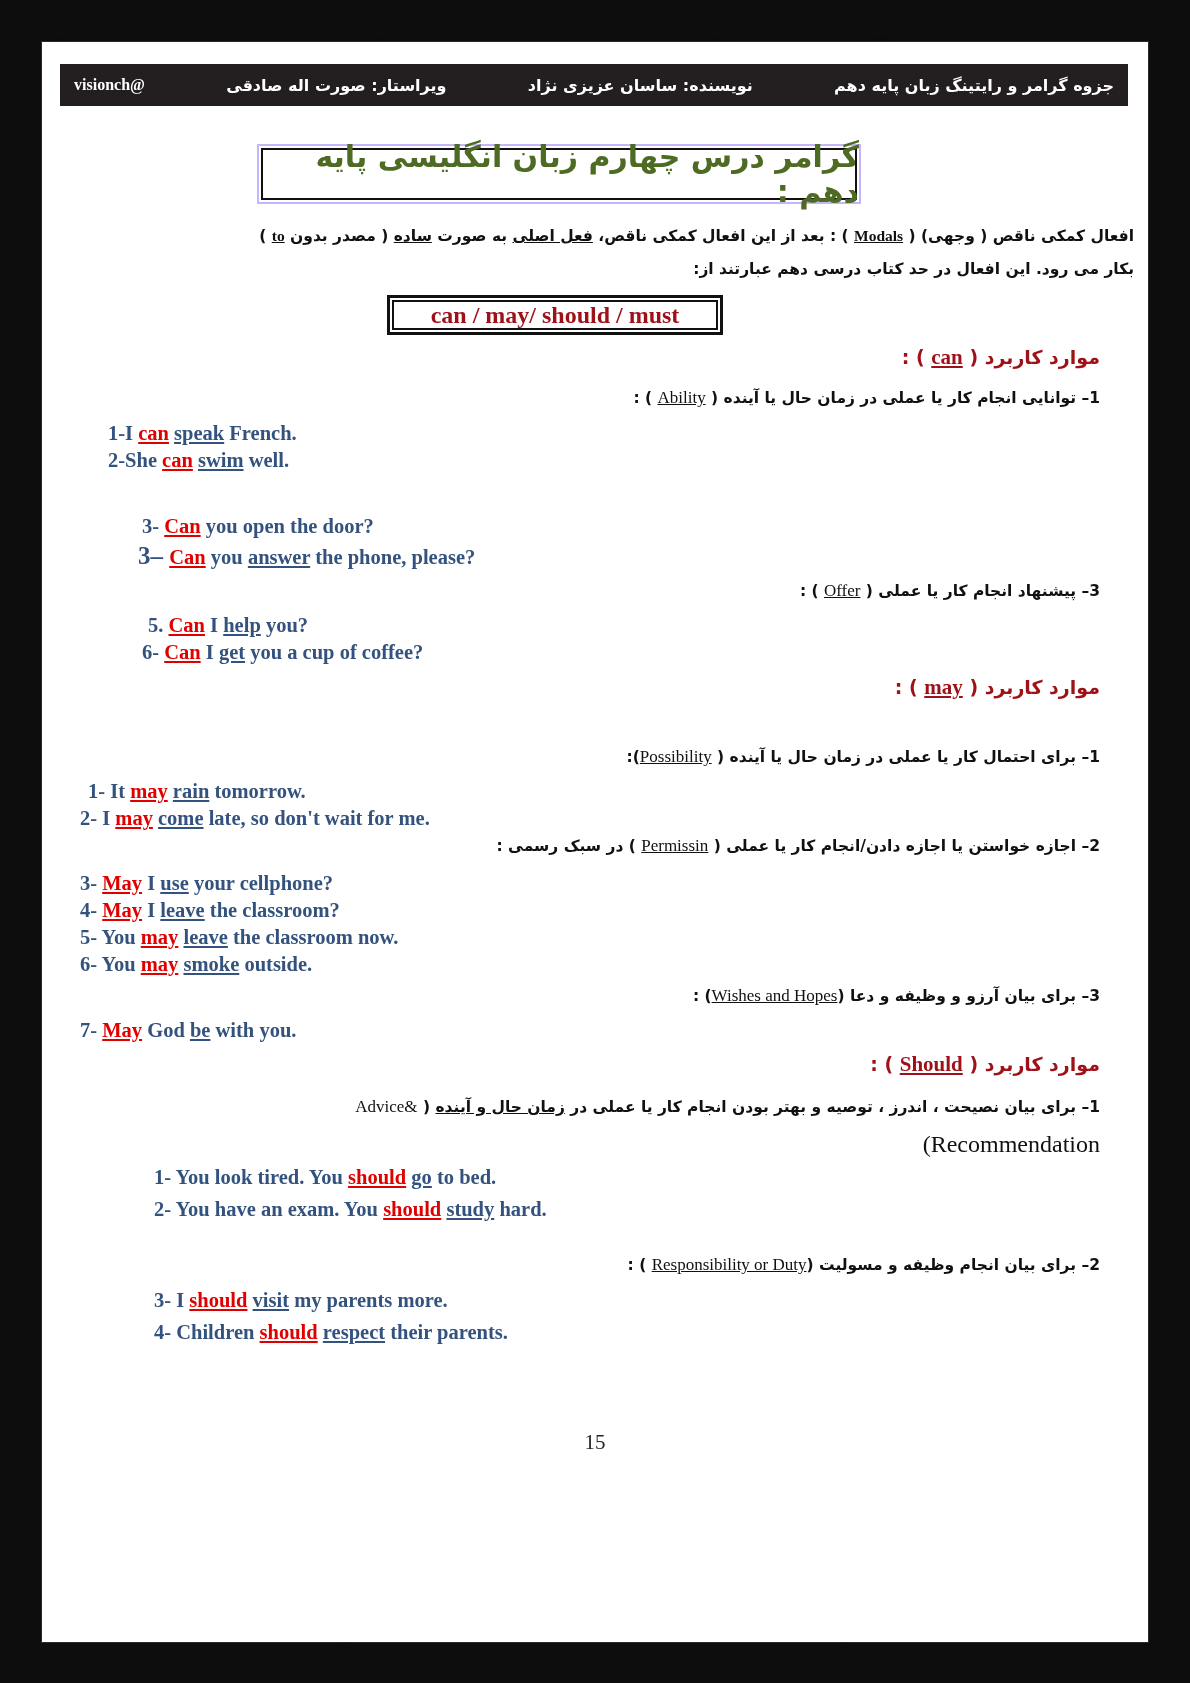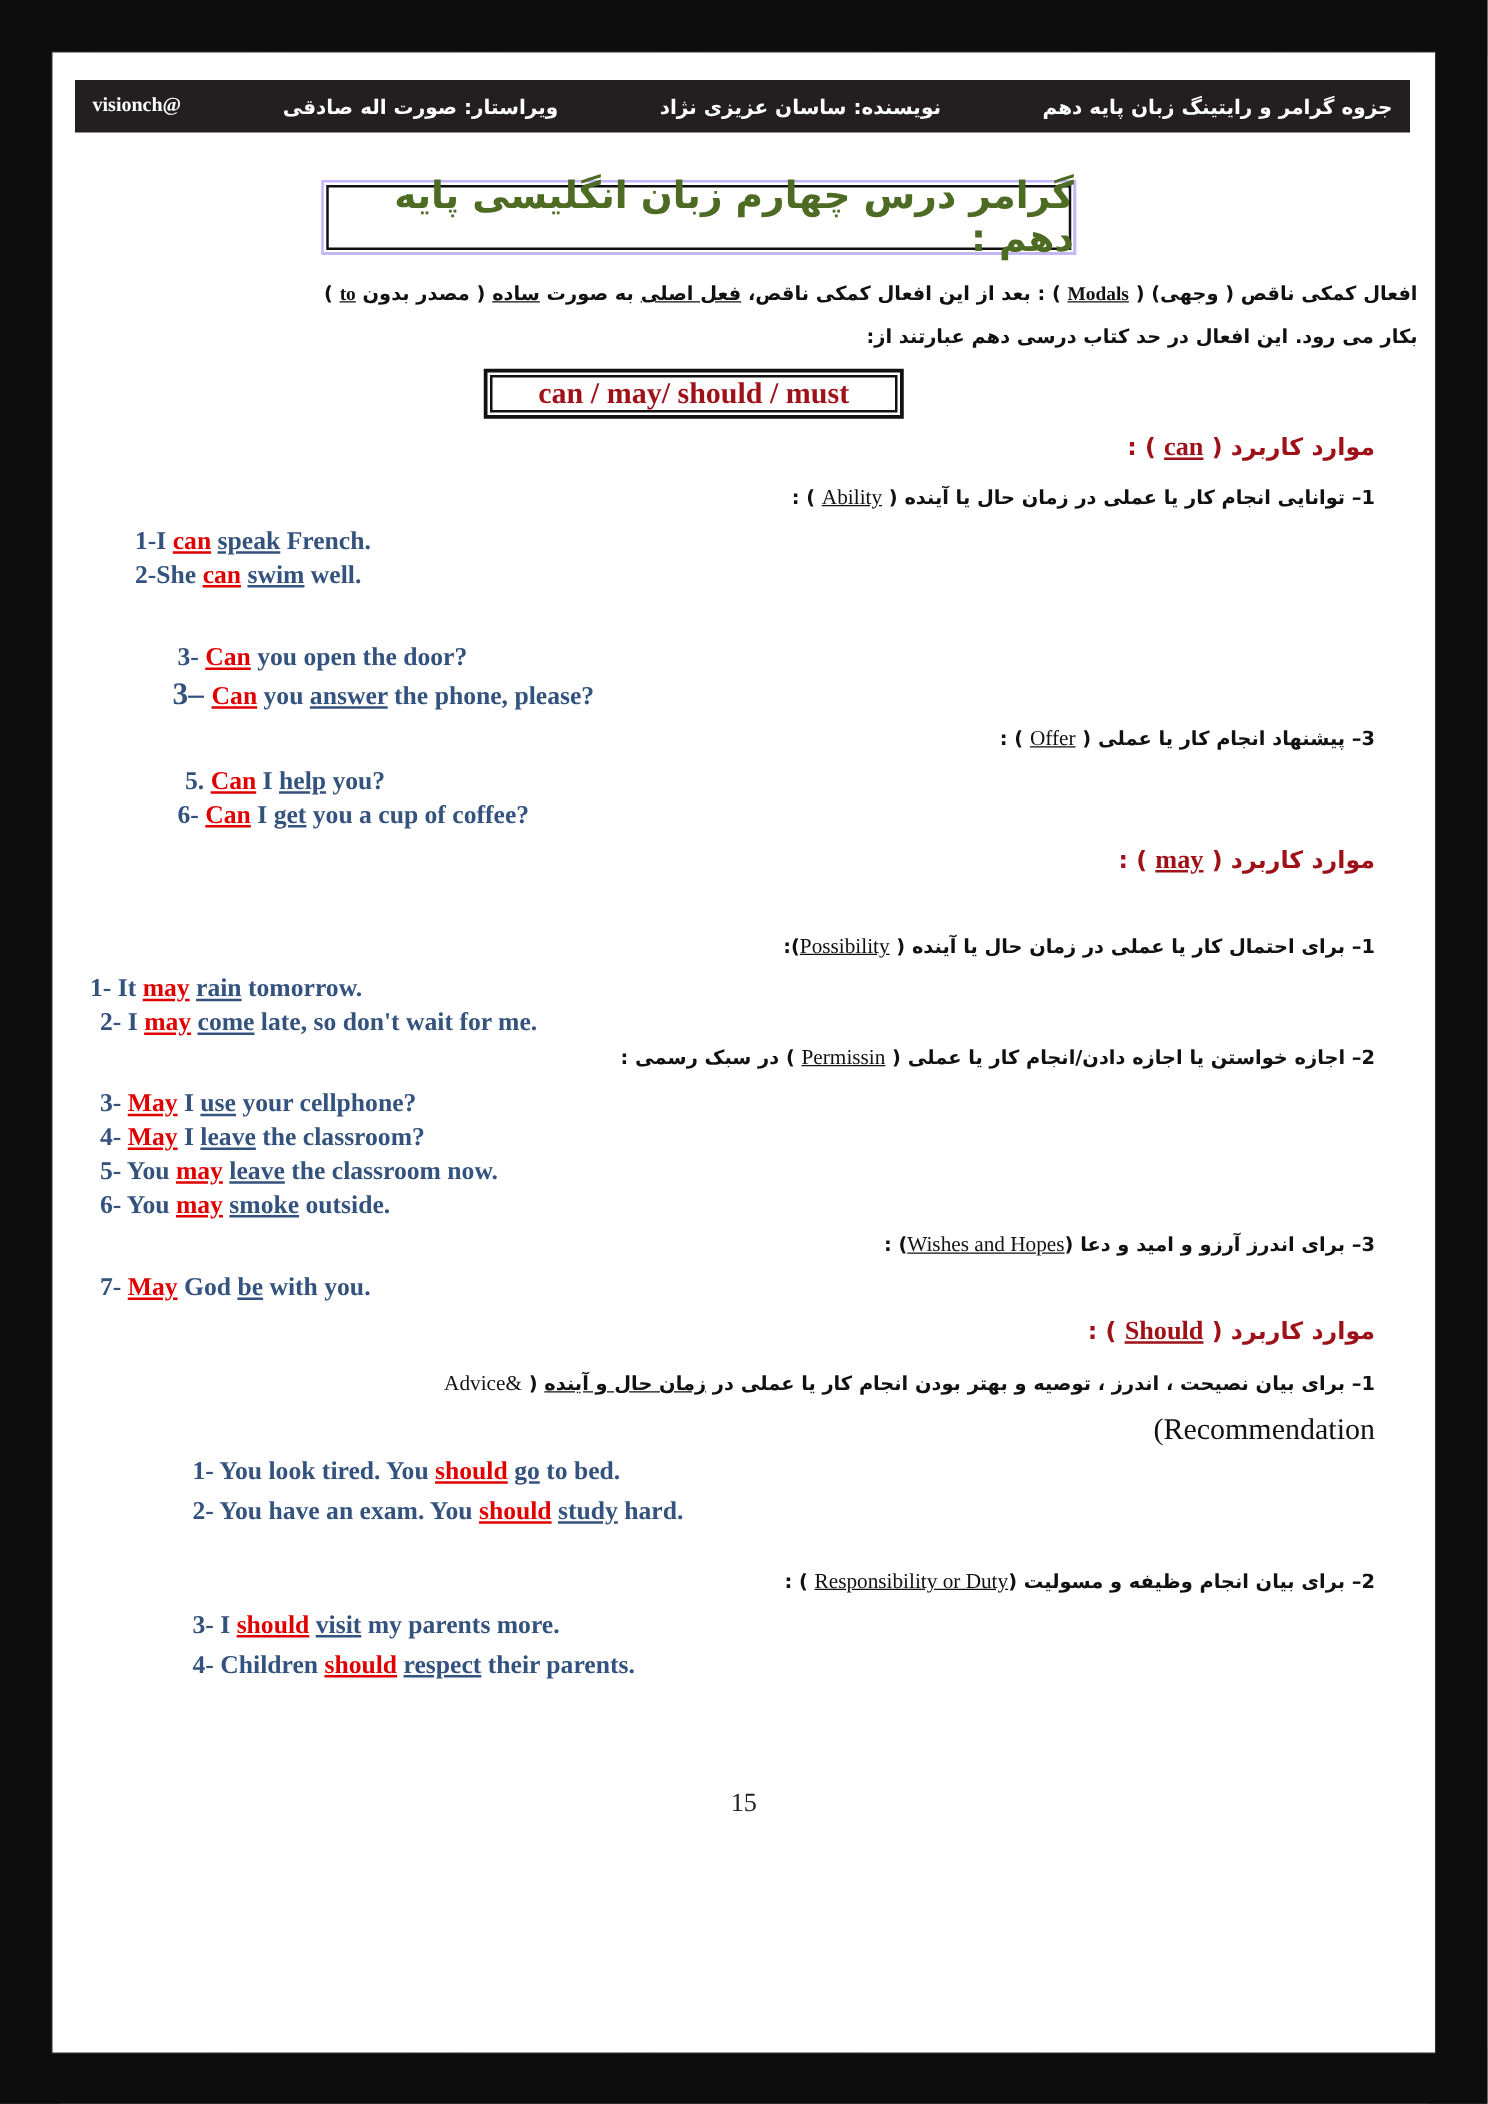--- a/index.html
+++ b/index.html
@@ -201,21 +201,21 @@
     </div>
 
     <div class="sec-head abs" style="left:14px;top:633px;width:1044px;">
       <span>موارد کاربرد ( </span><span class="mod">may</span><span> ) :</span>
     </div>
 
     <div class="sub-head abs" style="left:14px;top:705px;width:1044px;">
       <span>1–</span><span> برای احتمال کار یا عملی در  زمان حال یا آینده  ( </span><span class="tag">Possibility</span><span>):</span>
     </div>
 
-    <div class="ex abs" style="left:30px;top:736px;">
+    <div class="ex abs" style="left:46px;top:736px;">
       <span>1- </span><span>It </span><span class="modal">may</span><span> </span><span class="verb">rain</span><span> tomorrow.</span>
     </div>
     <div class="ex abs" style="left:38px;top:763px;">
       <span>2- </span><span>I </span><span class="modal">may</span><span> </span><span class="verb">come</span><span> late, so don't wait for me.</span>
     </div>
 
     <div class="sub-head abs" style="left:14px;top:794px;width:1044px;">
       <span>2–</span><span> اجازه خواستن یا اجازه دادن/انجام کار یا عملی  ( </span><span class="tag">Permissin</span><span> )  در سبک رسمی :</span>
     </div>
 
@@ -226,21 +226,21 @@
       <span>4- </span><span class="modal">May</span><span> I </span><span class="verb">leave</span><span> the classroom?</span>
     </div>
     <div class="ex abs" style="left:38px;top:882px;">
       <span>5- </span><span>You </span><span class="modal">may</span><span> </span><span class="verb">leave</span><span> the classroom now.</span>
     </div>
     <div class="ex abs" style="left:38px;top:909px;">
       <span>6- </span><span>You </span><span class="modal">may</span><span> </span><span class="verb">smoke</span><span> outside.</span>
     </div>
 
     <div class="sub-head abs" style="left:14px;top:944px;width:1044px;">
-      <span>3–</span><span> برای اندرز آرزو و امید و دعا (</span><span class="tag">Wishes and Hopes</span><span>) :</span>
+      <span>3–</span><span> برای بیان آرزو و وظیفه و دعا (</span><span class="tag">Wishes and Hopes</span><span>) :</span>
     </div>
 
     <div class="ex abs" style="left:38px;top:975px;">
       <span>7- </span><span class="modal">May</span><span> God </span><span class="verb">be</span><span> with you.</span>
     </div>
 
     <div class="sec-head abs" style="left:14px;top:1010px;width:1044px;">
       <span>موارد کاربرد ( </span><span class="mod">Should</span><span> ) :</span>
     </div>
 

